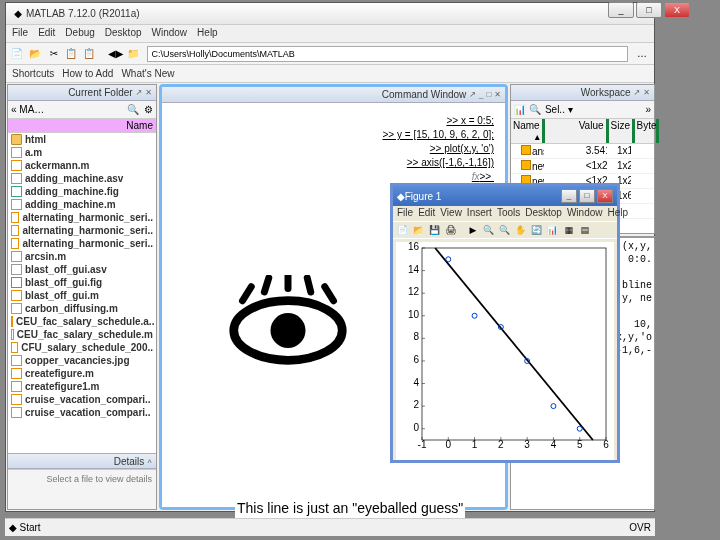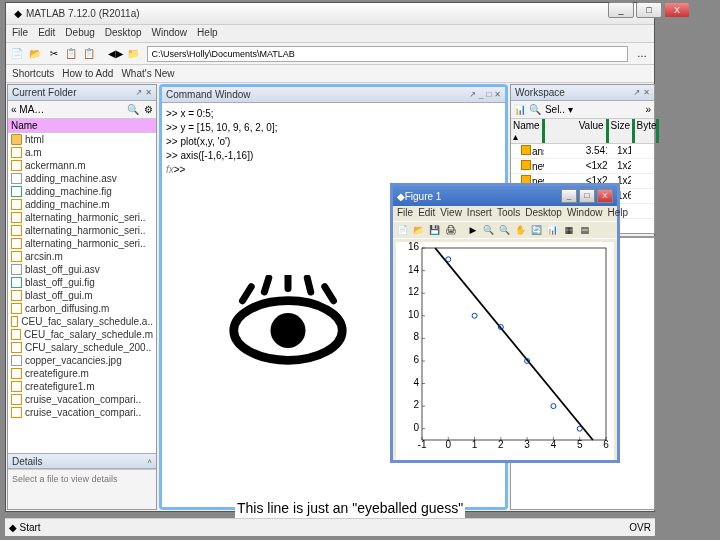--- a/index.html
+++ b/index.html
@@ -10,38 +10,38 @@
 .titlebar-text { flex: 1; font-size: 10px; color: #333; }
 .win-btn { width: 28px; height: 16px; border: 1px solid #888; border-radius: 2px; background: linear-gradient(#f8f8f8,#ddd); text-align: center; font-size: 9px; line-height: 14px; }
 .win-btn.close { background: linear-gradient(#e88,#c33); color: #fff; }
 .menubar { background: #f0f0f0; height: 18px; display: flex; gap: 10px; padding: 2px 6px; border-bottom: 1px solid #ccc; }
 .menubar span { font-size: 10px; color: #333; }
 .toolbar { background: #f4f4f4; height: 22px; display: flex; align-items: center; padding: 0 4px; border-bottom: 1px solid #ccc; gap: 2px; }
 .tb-icon { width: 16px; height: 16px; display: inline-flex; align-items: center; justify-content: center; font-size: 10px; }
 .addr { flex: 1; background: #fff; border: 1px solid #aaa; height: 16px; font-size: 9px; padding: 1px 3px; margin: 0 4px; }
 .shortcuts { background: #f4f4f4; height: 18px; display: flex; align-items: center; padding: 0 6px; gap: 8px; border-bottom: 1px solid #ccc; font-size: 10px; color: #333; }
 .panes { display: flex; height: 428px; }
-.pane { border: 1px solid #999; margin: 1px; background: #fff; display: flex; flex-direction: column; }
+.pane { border: 1px solid #999; margin: 1px; background: #fff; display: flex; flex-direction: column; text-align: right; }
 .pane-hdr { background: linear-gradient(#e8eef6,#d0dceb); height: 16px; display: flex; align-items: center; padding: 0 4px; font-size: 9px; color: #333; border-bottom: 1px solid #aab; }
 .pane-hdr .title { flex: 1; }
 .pane-hdr .pctrl { font-size: 8px; margin-left: 3px; color: #666; }
 .left-pane { width: 150px; }
 .mid-pane { flex: 1; }
 .right-pane { width: 145px; }
 .left-tools { height: 18px; background: #f4f4f4; border-bottom: 1px solid #ccc; display: flex; align-items: center; padding: 0 3px; font-size: 9px; gap: 4px; }
-.file-list { flex: 1; overflow: auto; background: #fff; }
+.file-list { flex: 1; overflow: auto; background: #fff; font-weight: bold; }
 .file-hdr { background: #f0abfc; border-bottom: 1px solid #ccc; padding: 1px 3px; font-size: 9px; }
 .file-row { display: flex; align-items: center; padding: 1px 3px; font-size: 9px; color: #333; gap: 3px; }
 .fi { width: 11px; height: 11px; display: inline-block; }
 .fi-folder { background: #f5c75e; border: 1px solid #b88a2a; border-radius: 1px; }
 .fi-m { background: #fff; border: 1px solid #e69100; }
 .fi-asv { background: #fff; border: 1px solid #999; }
 .fi-fig { background: #fff; border: 1px solid #3a7; }
 .details { height: 40px; border-top: 1px solid #ccc; background: #f4f4f4; font-size: 9px; color: #777; padding: 4px; }
-.cmd-body { flex: 1; padding: 4px; font-family: 'Courier New', monospace; font-size: 11px; line-height: 14px; position: relative; background: #fff; }
+.cmd-body { flex: 1; padding: 11px; font-family: 'Courier New', monospace; font-size: 11px; line-height: 14px; position: relative; background: #fff; text-decoration: underline; }
 .cmd-line { white-space: pre; color: #000; }
 .fx { color: #888; font-style: italic; }
 .ws-tools { height: 18px; background: #f4f4f4; border-bottom: 1px solid #ccc; display: flex; align-items: center; font-size: 9px; padding: 0 3px; gap: 3px; }
 .ws-hdr { display: flex; background: #f0f0f0; border-bottom: 1px solid #ccc; font-size: 8px; }
 .ws-hdr div { border-right: 3px solid #15803d; padding: 1px 2px; }
 .ws-row { display: flex; font-size: 8px; border-bottom: 1px solid #f0f0f0; }
 .ws-row div { padding: 1px 10px; overflow: hidden; white-space: nowrap; }
 .wc1 { width: 38px; } .wc2 { width: 36px; margin-left: 32px; } .wc3 { width: 26px; } .wc4 { width: 24px; }
 .var-icon { width: 10px; height: 10px; background: #ffb400; border: 1px solid #b87800; display: inline-block; margin-right: 1px; }
 .hist-pane { border-top: 2px solid #999; }

